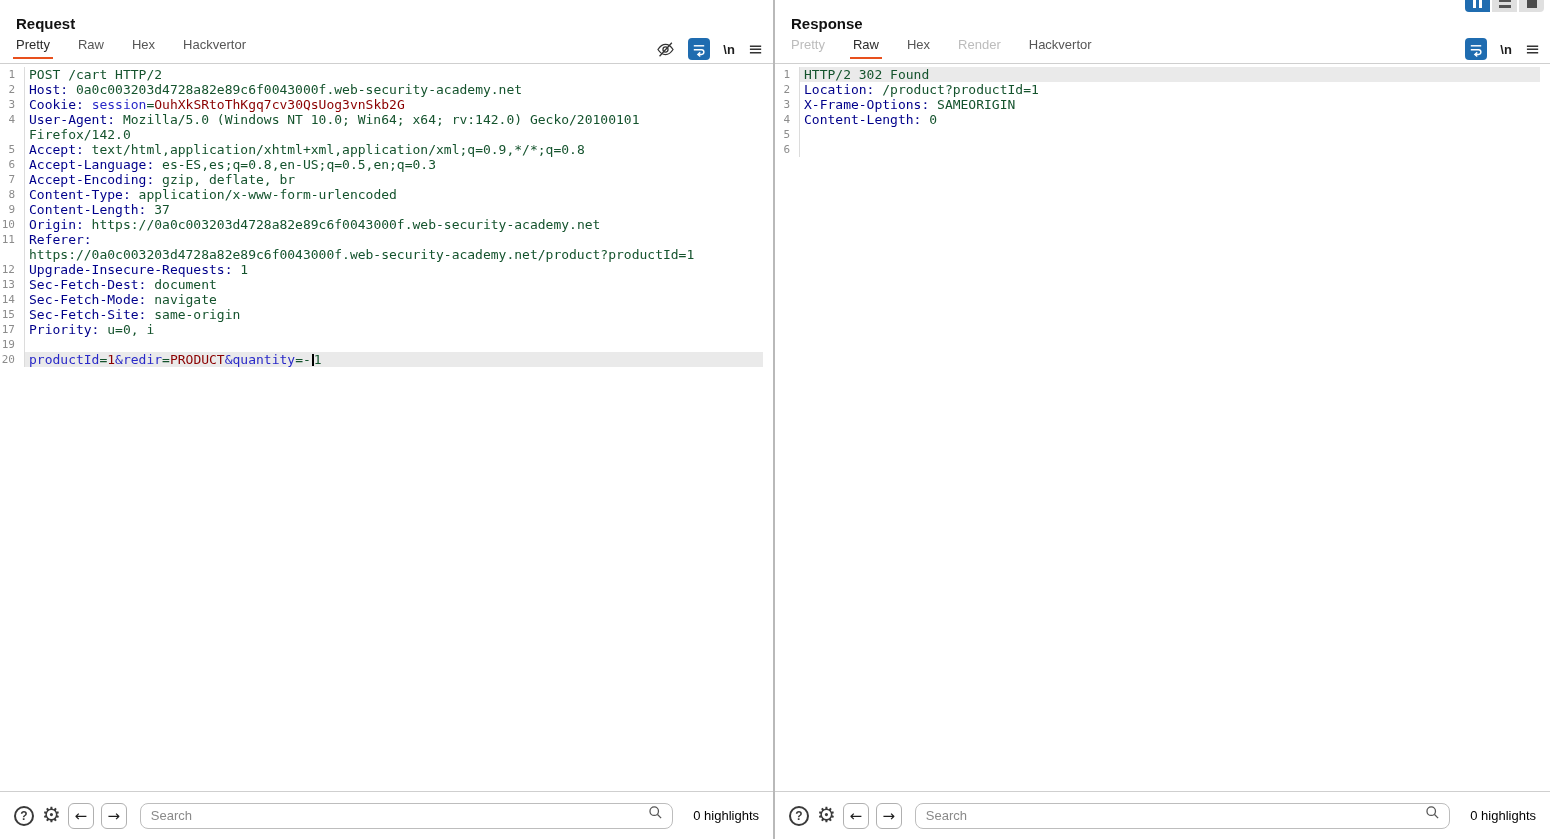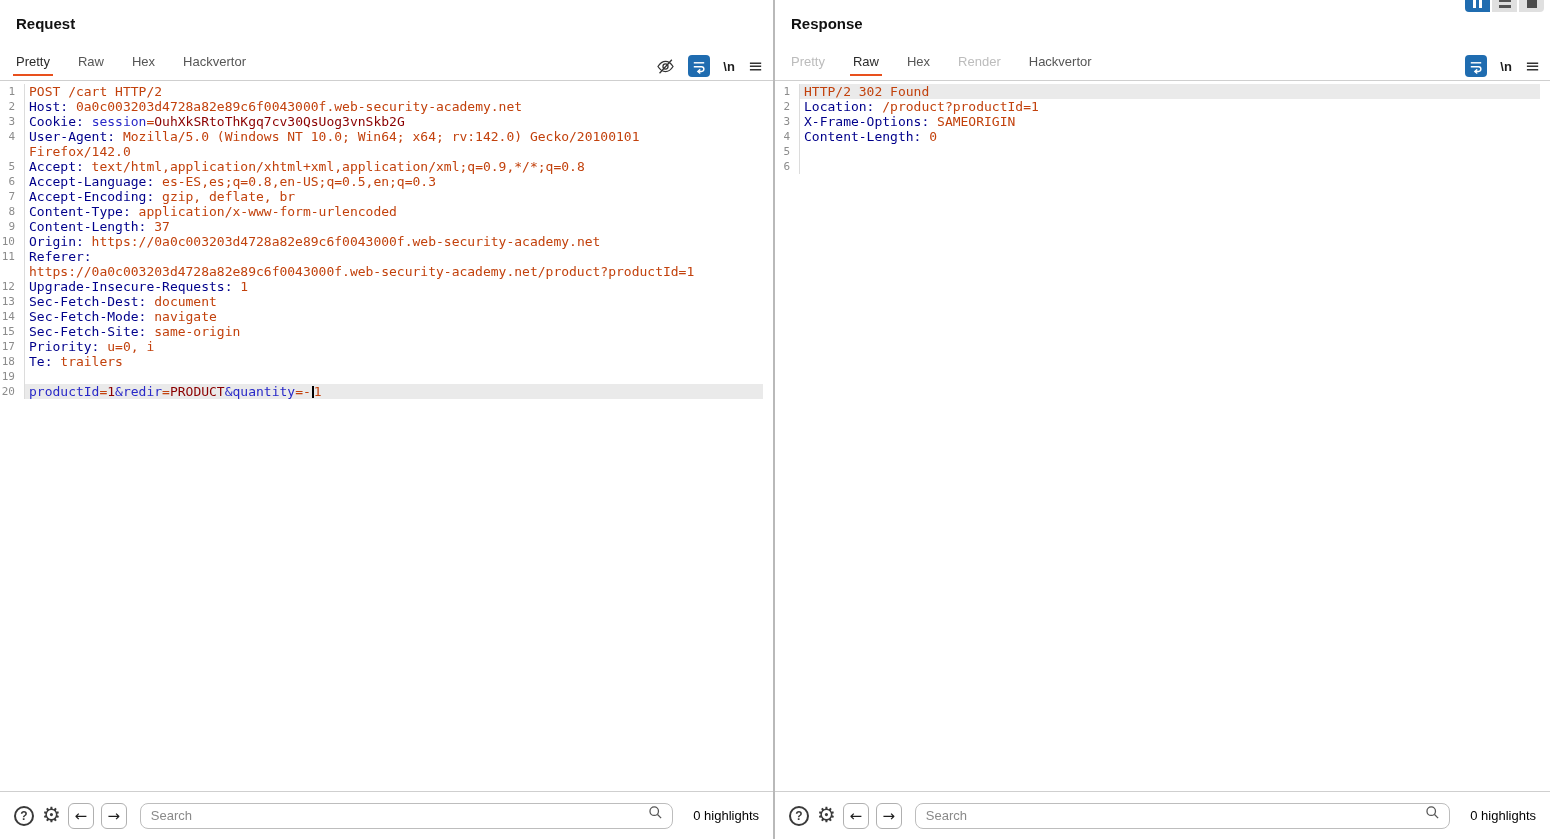--- a/index.html
+++ b/index.html
@@ -4,41 +4,41 @@
 <style>
   * { box-sizing: border-box; margin: 0; padding: 0; }
   html, body { width: 1550px; height: 839px; overflow: hidden; background: #fff;
     font-family: "Liberation Sans", sans-serif; }
   .app { display: flex; width: 1550px; height: 839px; }
   .panel { position: relative; display: flex; flex-direction: column; background: #fff; min-width: 0; }
   .panel.request { width: 773px; flex: none; }
   .panel.response { flex: 1; }
   .vdiv { width: 2px; background: #b9b9b9; flex: none; }
 
-  .panel-head { position: relative; height: 81px; border-bottom: 1px solid #cfcfcf; flex: none; }
+  .panel-head { position: relative; height: 64px; border-bottom: 1px solid #cfcfcf; flex: none; }
   .panel-title { position: absolute; top: 15px; left: 16px; font-size: 15px; font-weight: bold; color: #111; }
   .tabs { position: absolute; left: 13px; bottom: 4px; display: flex; align-items: flex-end; }
   .tab { font-size: 13px; color: #565656; padding: 0 3px 5px; margin-right: 22px;
     border-bottom: 2px solid transparent; cursor: default; }
   .tab.active { color: #2b2b2b; border-bottom-color: var(--orange); }
   .tab.disabled { color: #bcbcbc; }
   .tabtools { position: absolute; right: 10px; bottom: 3px; display: flex; align-items: center; gap: 13px; }
   .wrapbtn { width: 22px; height: 22px; background: var(--blue); border-radius: 4px;
     display: flex; align-items: center; justify-content: center; }
   .nlabel { font-size: 13px; font-weight: 600; color: #1d1d1d; }
   .menu-ico { font-size: 18px; color: #333; font-family: "DejaVu Sans", sans-serif; line-height: 1; }
 
   .editor { flex: 1; overflow: hidden; padding-top: 3px;
     font-family: "DejaVu Sans Mono", monospace; font-size: 13px; line-height: 15px; }
   .erow { display: flex; height: 15px; white-space: pre; margin-right: 10px; }
   .erow.hl { background: var(--hl); }
   .ln { flex: none; width: 25px; text-align: right; padding-right: 9px; color: #8c8c8c;
     font-size: 11px; line-height: 15px; border-right: 1px solid #dcdcdc; background: #fff; }
   .code { padding-left: 4px; }
-  .tk-p { color: #c2410c; }
+  .tk-p { color: #14532d; }
   .tk-h { color: var(--c-h); }
   .tk-n { color: var(--c-n); }
   .tk-v { color: var(--c-v); }
   .caret { display: inline-block; width: 2px; height: 12px; background: #000;
     vertical-align: -2px; margin-left: 1px; }
 
   .footer { flex: none; height: 48px; border-top: 1px solid #cfcfcf; display: flex;
     align-items: center; padding: 0 12px 0 14px; }
   .ico-help { width: 20px; height: 20px; border: 2px solid #3a3a3a; border-radius: 50%;
     display: flex; align-items: center; justify-content: center; font-size: 12px;
@@ -112,21 +112,20 @@
         <div class="erow"><span class="ln">8</span><span class="code"><span class="tk-h">Content-Type:</span><span class="tk-p"> application/x-www-form-urlencoded</span></span></div>
         <div class="erow"><span class="ln">9</span><span class="code"><span class="tk-h">Content-Length:</span><span class="tk-p"> 37</span></span></div>
         <div class="erow"><span class="ln">10</span><span class="code"><span class="tk-h">Origin:</span><span class="tk-p"> https://0a0c003203d4728a82e89c6f0043000f.web-security-academy.net</span></span></div>
         <div class="erow"><span class="ln">11</span><span class="code"><span class="tk-h">Referer:</span></span></div>
         <div class="erow"><span class="ln"></span><span class="code"><span class="tk-p">https://0a0c003203d4728a82e89c6f0043000f.web-security-academy.net/product?productId=1</span></span></div>
         <div class="erow"><span class="ln">12</span><span class="code"><span class="tk-h">Upgrade-Insecure-Requests:</span><span class="tk-p"> 1</span></span></div>
         <div class="erow"><span class="ln">13</span><span class="code"><span class="tk-h">Sec-Fetch-Dest:</span><span class="tk-p"> document</span></span></div>
         <div class="erow"><span class="ln">14</span><span class="code"><span class="tk-h">Sec-Fetch-Mode:</span><span class="tk-p"> navigate</span></span></div>
         <div class="erow"><span class="ln">15</span><span class="code"><span class="tk-h">Sec-Fetch-Site:</span><span class="tk-p"> same-origin</span></span></div>
         <div class="erow"><span class="ln">17</span><span class="code"><span class="tk-h">Priority:</span><span class="tk-p"> u=0, i</span></span></div>
-        <div class="erow"><span class="ln">18</span><span class="code"><span class="tk-h">Te:</span><span class="tk-p"> trailers</span></span></div>
         <div class="erow"><span class="ln">19</span><span class="code"></span></div>
         <div class="erow hl"><span class="ln">20</span><span class="code"><span class="tk-n">productId</span><span class="tk-p">=</span><span class="tk-v">1</span><span class="tk-n">&amp;redir</span><span class="tk-p">=</span><span class="tk-v">PRODUCT</span><span class="tk-n">&amp;quantity</span><span class="tk-p">=</span><span class="tk-p">-</span><span class="caret"></span><span class="tk-p">1</span></span></div>
       </div>
     <div class="footer">
       <span class="ico-help">?</span>
       <span class="ico-gear">⚙</span>
       <span class="navbtn">←</span>
       <span class="navbtn">→</span>
       <span class="searchbox">
         <input type="text" placeholder="Search" style="">

